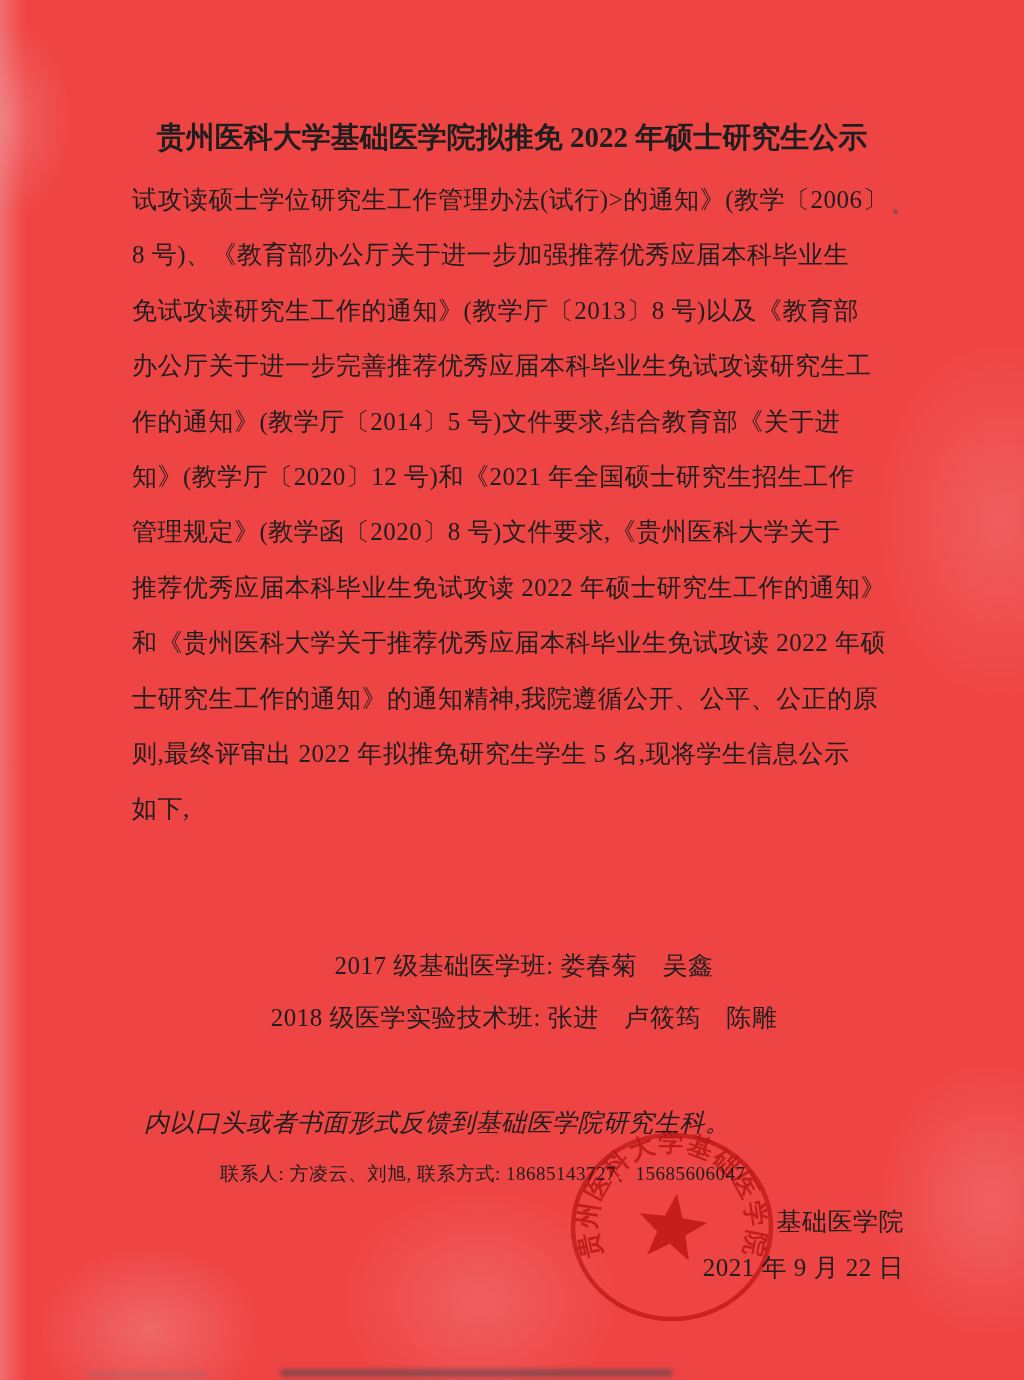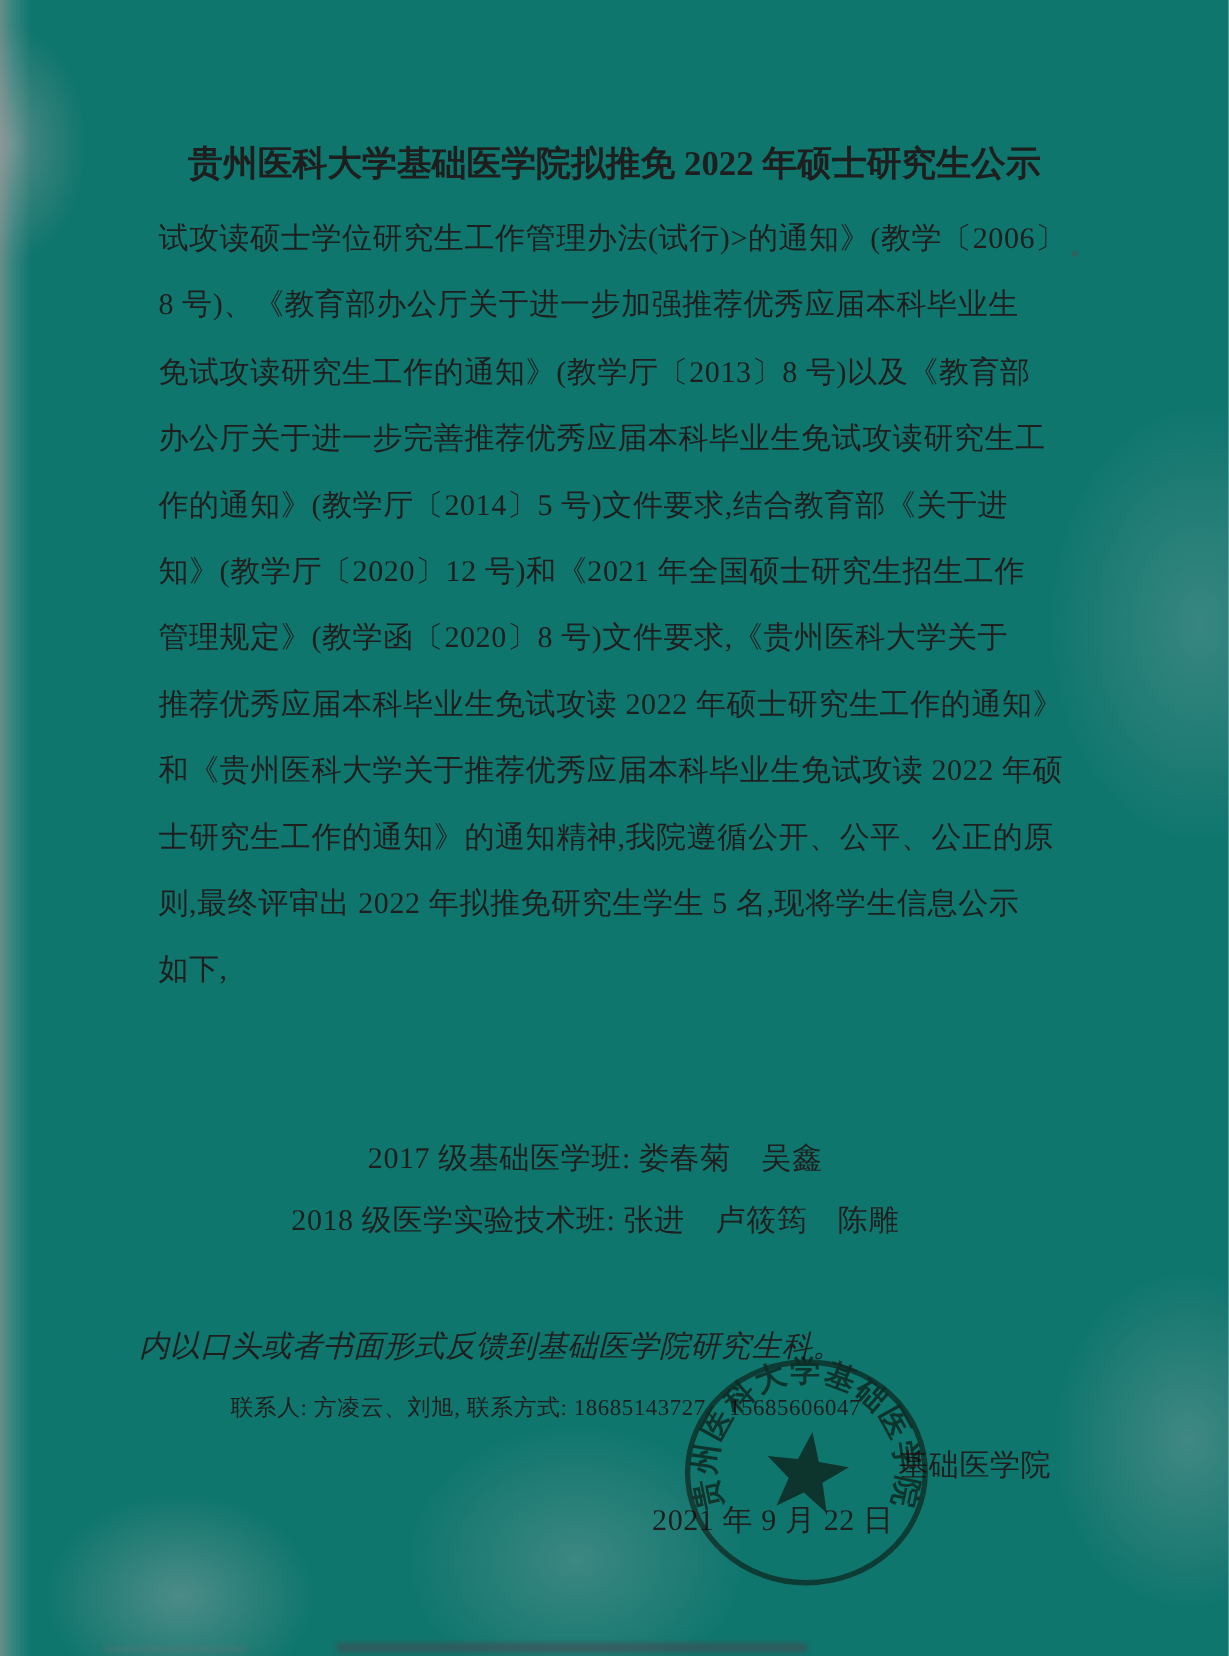--- a/index.html
+++ b/index.html
@@ -1,18 +1,18 @@
 <!DOCTYPE html>
 <html><head>
 <meta charset="utf-8">
 <style>
   html,body{margin:0;padding:0;background:#e8e6e6;}
   .page{
     position:relative;width:1024px;height:1380px;margin:0 auto;
-    background:#0f766e;overflow:hidden;
+    background:#ef4444;overflow:hidden;
     font-family:"Liberation Serif","DejaVu Serif",serif;
     color:#1f1e1e;
   }
   
   .texture{
     position:absolute;inset:0;pointer-events:none;
     background:
       linear-gradient(to right, rgba(238,175,180,0.40) 0px, rgba(244,205,208,0.18) 10px, rgba(244,205,208,0.0) 26px),
       radial-gradient(90px 140px at 8px 120px, rgba(240,180,186,0.30), rgba(240,180,186,0) 70%),
       radial-gradient(160px 120px at 150px 1330px, rgba(238,196,200,0.28), rgba(238,196,200,0) 70%),
@@ -24,29 +24,29 @@
     position:absolute;left:132px;top:112px;width:760px;height:50px;line-height:50px;
     font-size:29px;font-weight:bold;text-align:center;white-space:nowrap;
   }
   .para{position:absolute;left:132px;top:172px;width:760px;}
   .pline{
     height:55.4px;line-height:55.4px;font-size:25px;white-space:nowrap;
     letter-spacing:0.5px;
   }
   .pline.indent{padding-left:52px;}
   .line{
-    position:absolute;left:116px;width:760px;height:55px;line-height:55px;
+    position:absolute;left:144px;width:760px;height:55px;line-height:55px;
     font-size:25px;white-space:nowrap;letter-spacing:0.5px;
   }
   .center{text-align:center;}
   .objection{top:1043px;padding-left:66px;width:760px;}
   .feedback{top:1095px;font-style:italic;}
   .contact{top:1146px;padding-left:76px;font-size:19px;}
   .signature{top:1194px;text-align:right;padding-left:296px;width:464px;}
-  .dateline{top:1240px;text-align:center;padding-left:296px;width:464px;}
+  .dateline{top:1240px;text-align:right;padding-left:296px;width:464px;}
   .class1{top:938px;}
   .class2{top:990px;}
   
   .seal{
     position:absolute;left:562px;top:1122px;width:220px;height:210px;
     mix-blend-mode:multiply;opacity:0.88;
   }
   .seal text{
     font-family:"Liberation Serif","DejaVu Serif",serif;
     font-weight:bold;font-size:25px;letter-spacing:2px;

